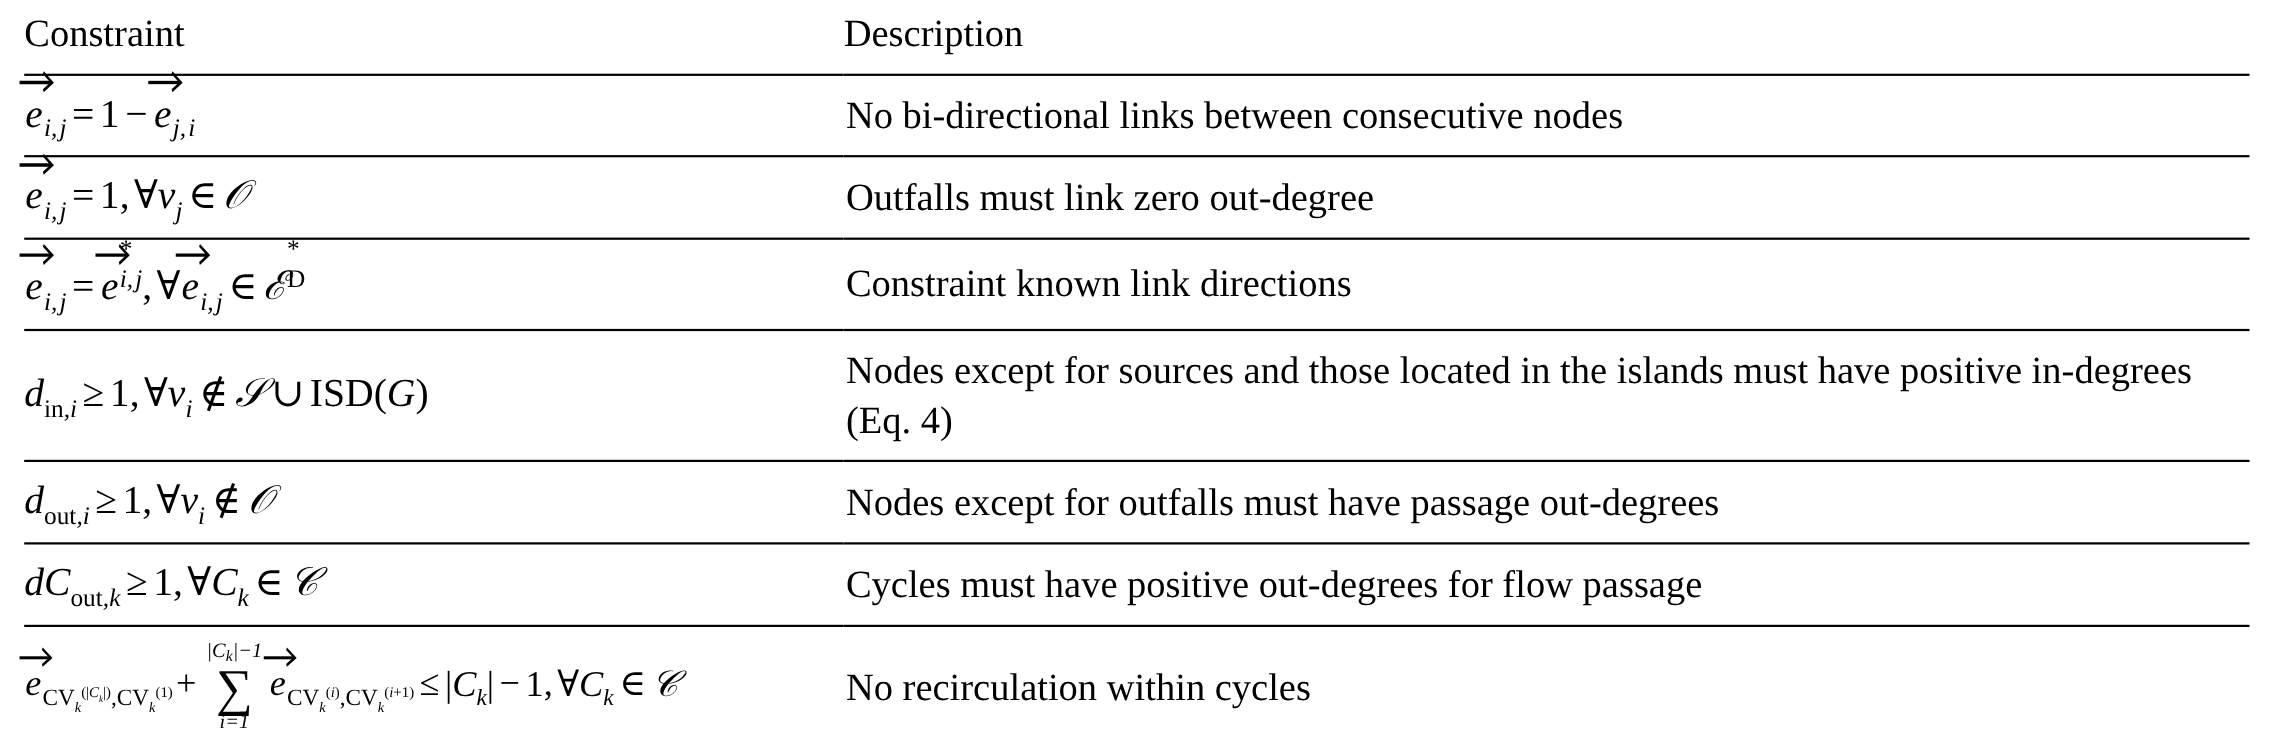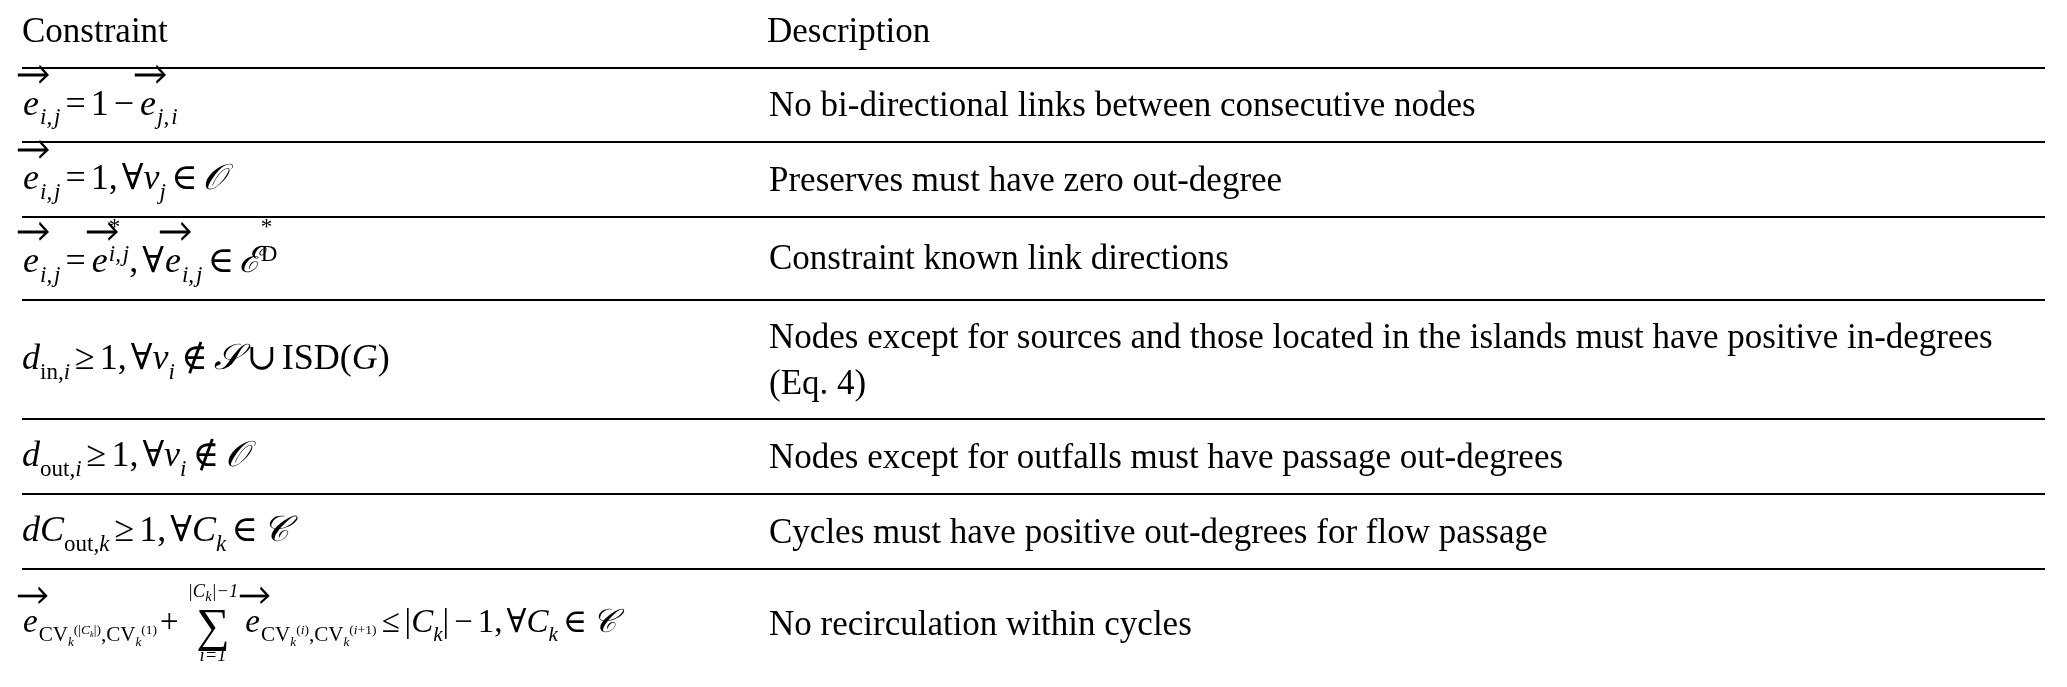--- a/index.html
+++ b/index.html
@@ -193,21 +193,21 @@
       <tr class="rule-mid">
         <td class="cell-constraint">
           <span class="math"><span class="vec"><span class="vec-arrow">
                   <svg viewBox="0 0 40 12" preserveAspectRatio="none">
                     <line x1="1" y1="8" x2="37" y2="8" stroke="#000" stroke-width="2"></line>
                     <polyline points="28,2 38,8 28,13" fill="none" stroke="#000" stroke-width="2"></polyline>
                   </svg>
                 </span><span>e</span></span><span class="sub">i, j</span><span class="mop">=</span><span class="mup">1</span><span class="mcomma">,</span><span class="mup">∀</span><span class="mi">v</span><span class="sub">j</span><span class="mop">∈</span><span class="mcal">𝒪</span></span>
         </td>
         <td class="cell-description">
-          <span class="desc">Preserves must have zero out-degree</span>
+          <span class="desc">Outfalls must link zero out-degree</span>
         </td>
       </tr>
 
       <tr class="rule-mid">
         <td class="cell-constraint">
           <span class="math"><span class="vec"><span class="vec-arrow">
                   <svg viewBox="0 0 40 12" preserveAspectRatio="none">
                     <line x1="1" y1="8" x2="37" y2="8" stroke="#000" stroke-width="2"></line>
                     <polyline points="28,2 38,8 28,13" fill="none" stroke="#000" stroke-width="2"></polyline>
                   </svg>

